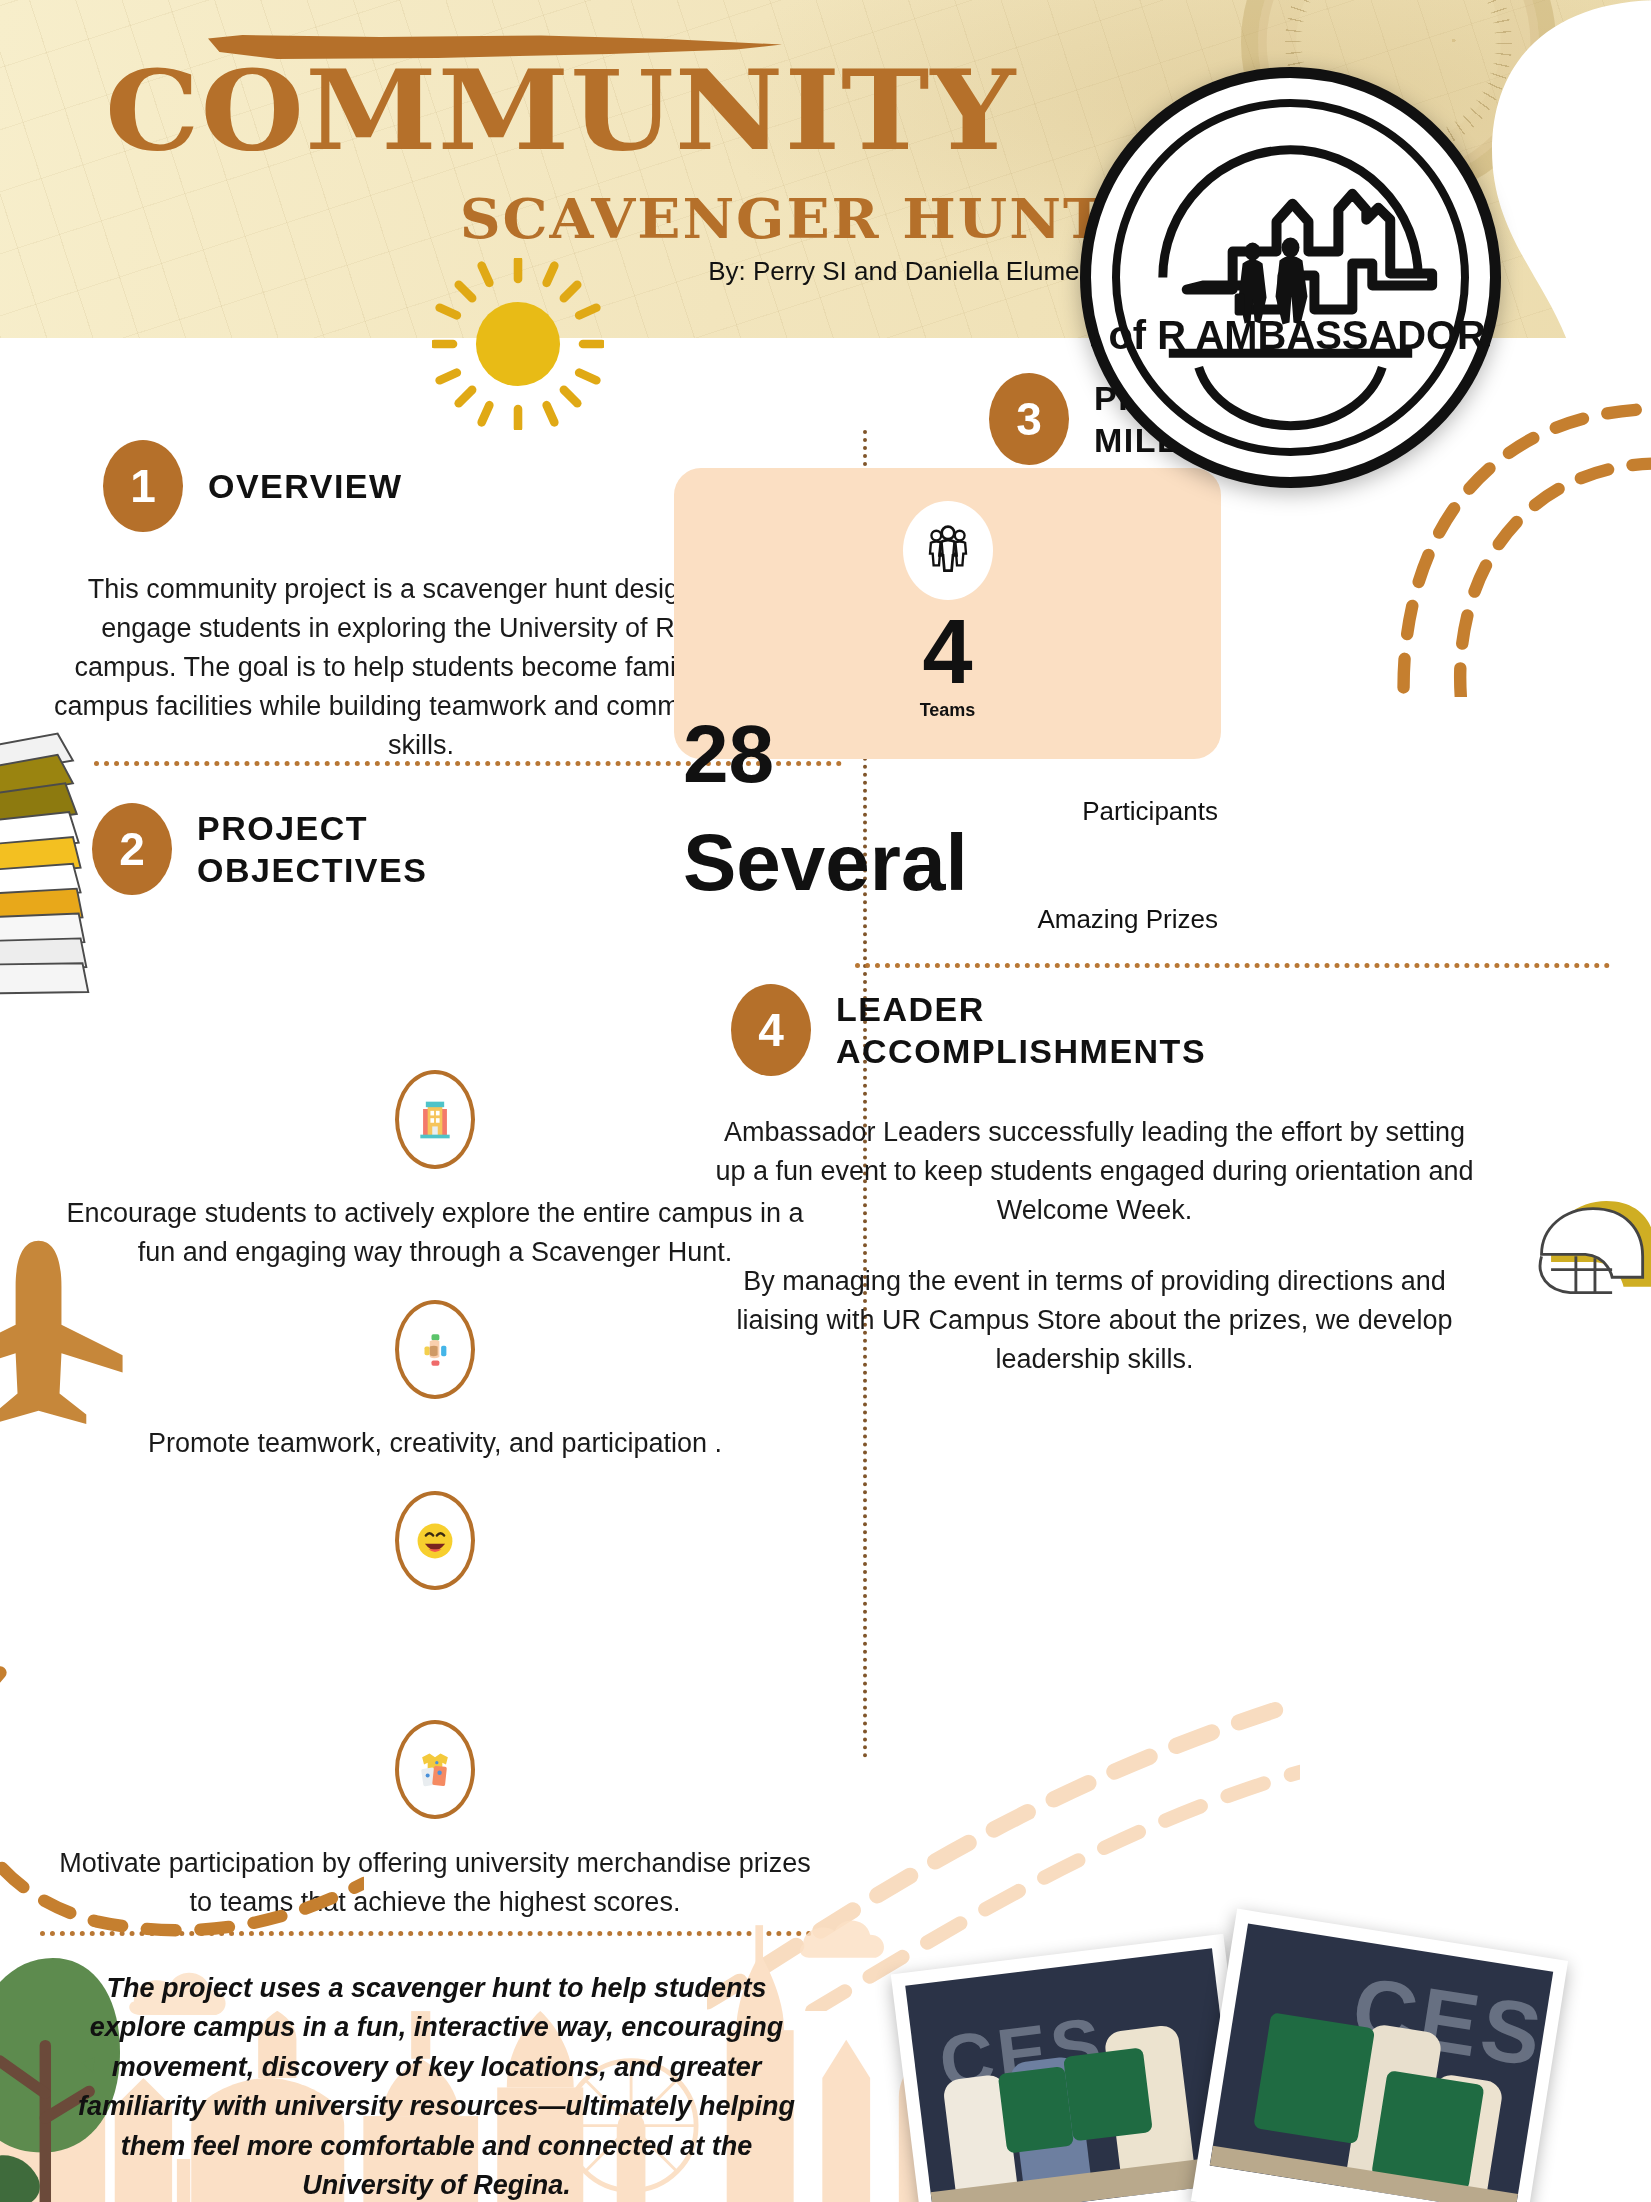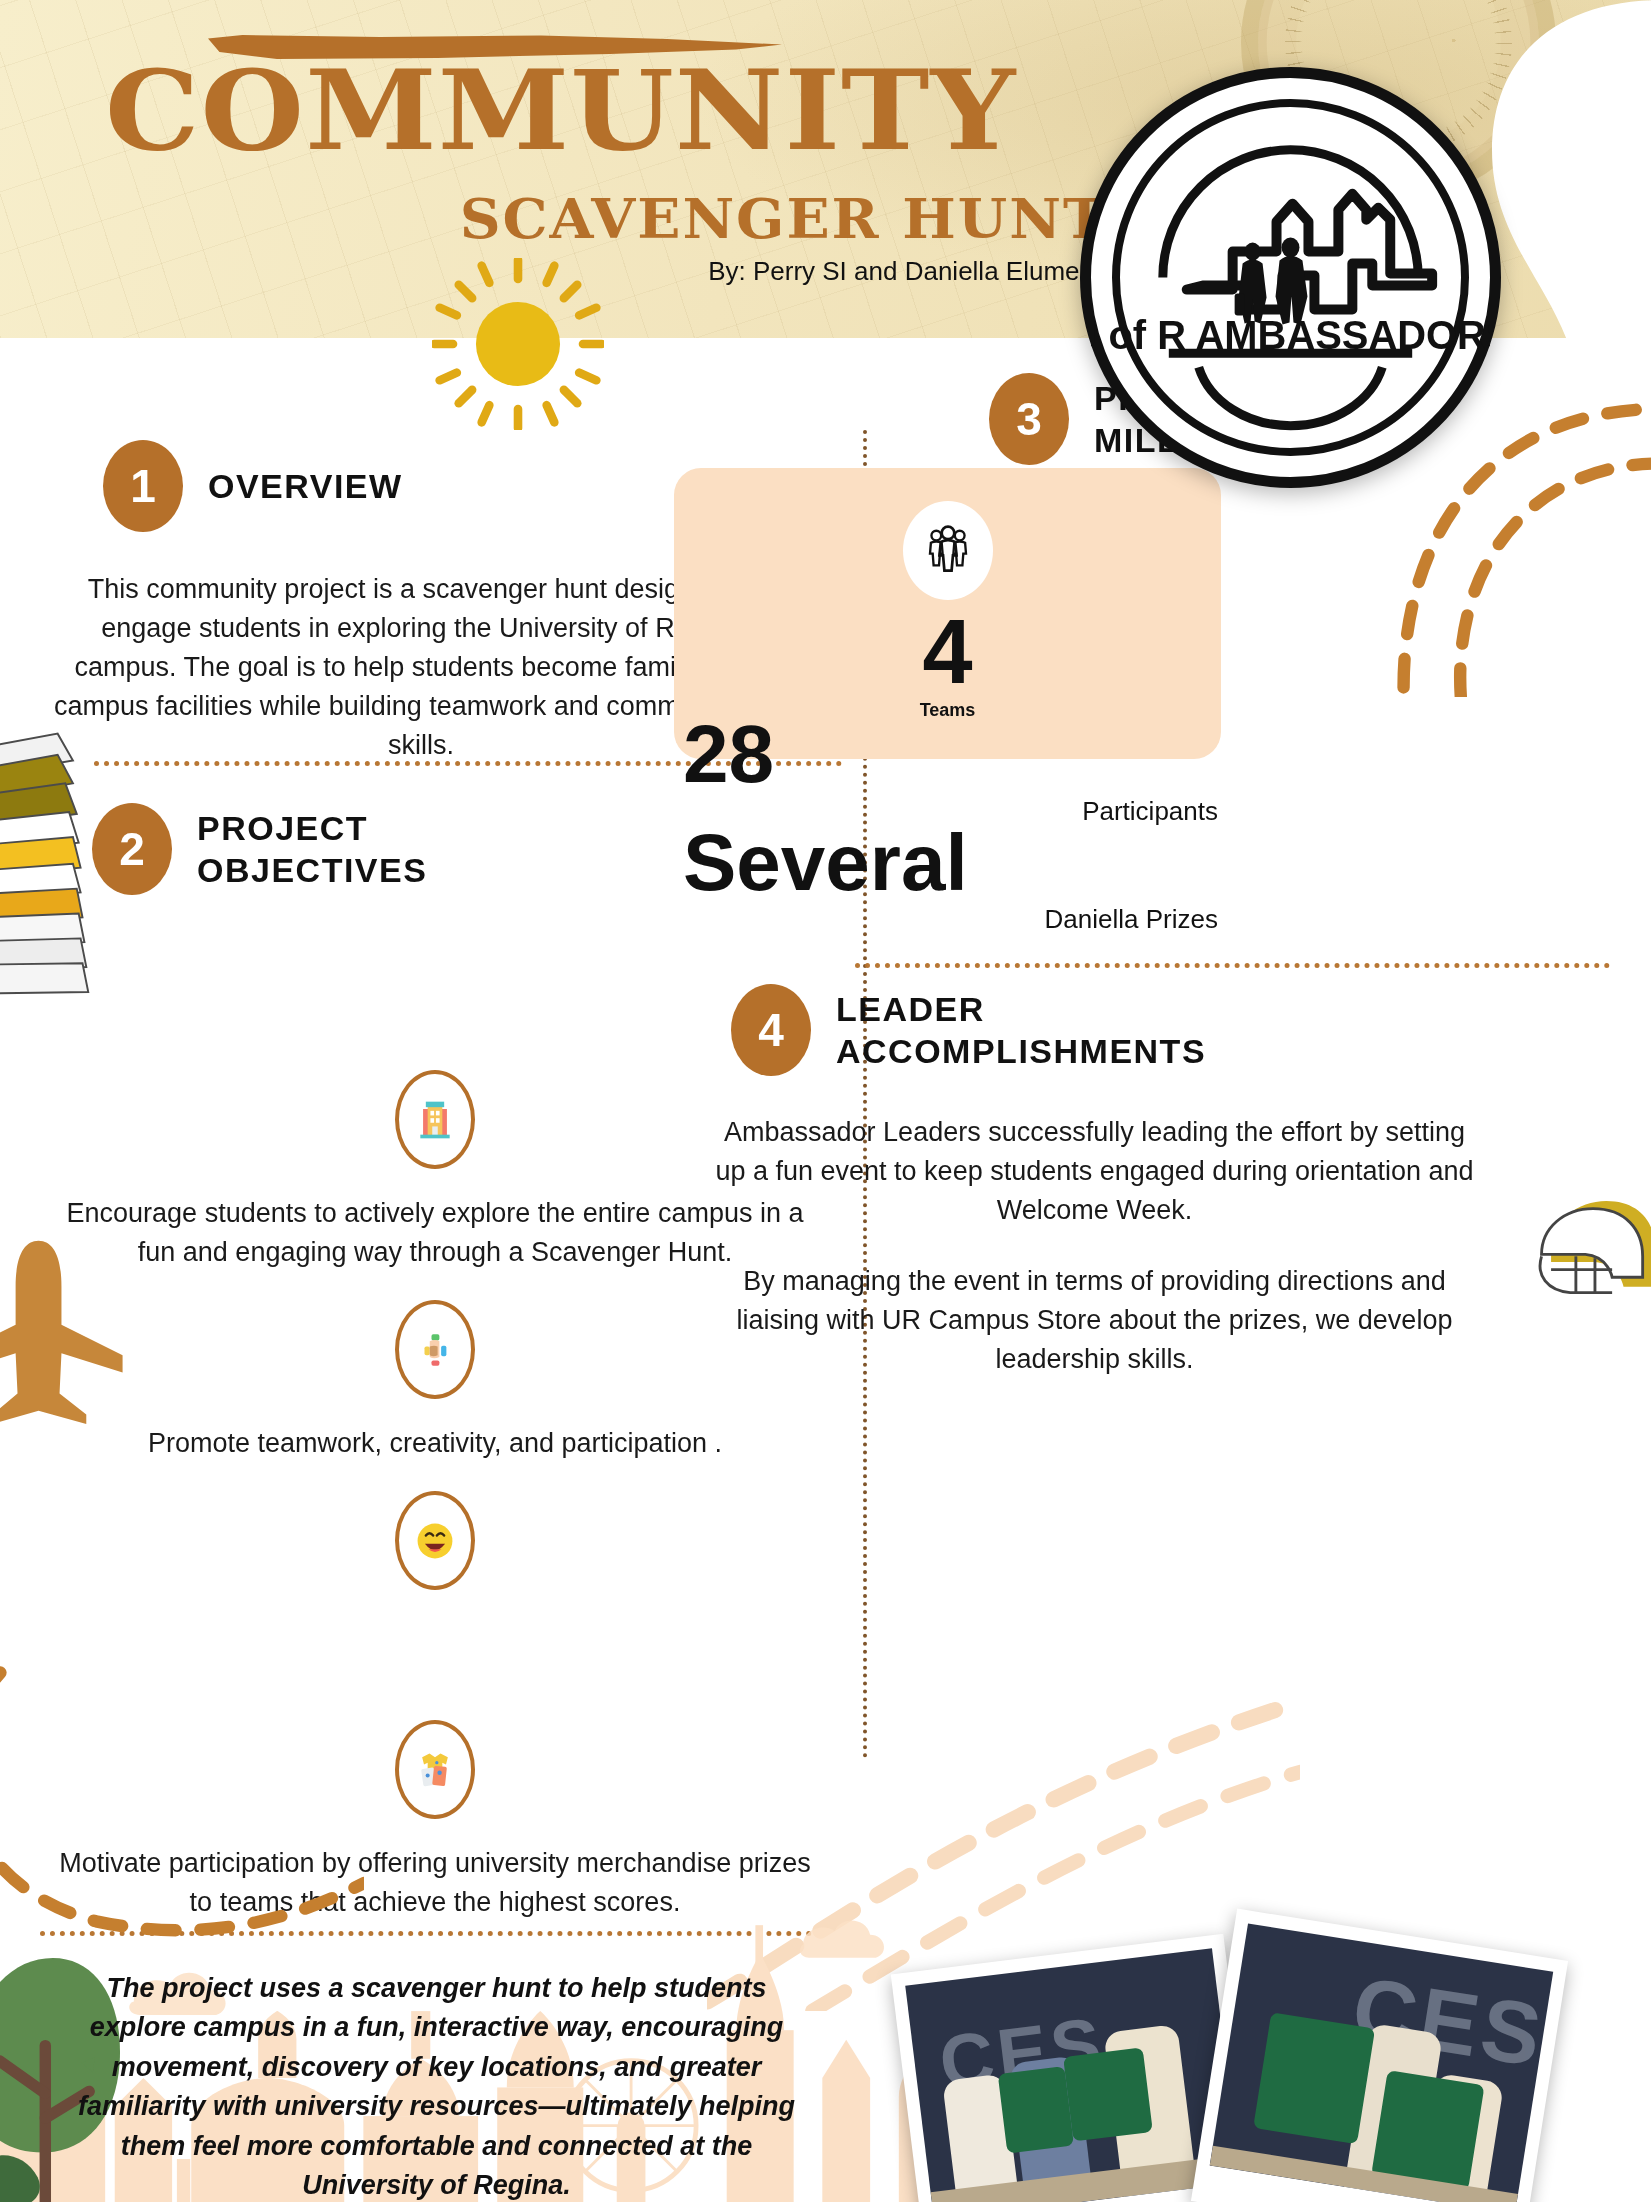--- a/index.html
+++ b/index.html
@@ -435,21 +435,21 @@
     <div class="stat-lbl">Teams</div>
   </div>
 
   <div style="position:absolute;left:-182px;top:368px;width:535px;">
     <div class="stat-num">28</div>
     <div class="stat-cap">Participants</div>
   </div>
 
   <div style="position:absolute;left:-182px;top:478px;width:535px;">
     <div class="stat-word">Several</div>
-    <div class="stat-cap">Daniella Prizes</div>
+    <div class="stat-cap">Amazing Prizes</div>
   </div>
 
   <div class="hr-dot" style="position:absolute;left:-9.6px;top:619px;width:755px;"></div>
 
   <div style="position:absolute;left:-134px;top:640px;">
     <div class="sec-head">
       <div class="num-badge">4</div>
       <div class="sec-title">LEADER
 ACCOMPLISHMENTS</div>
     </div>

